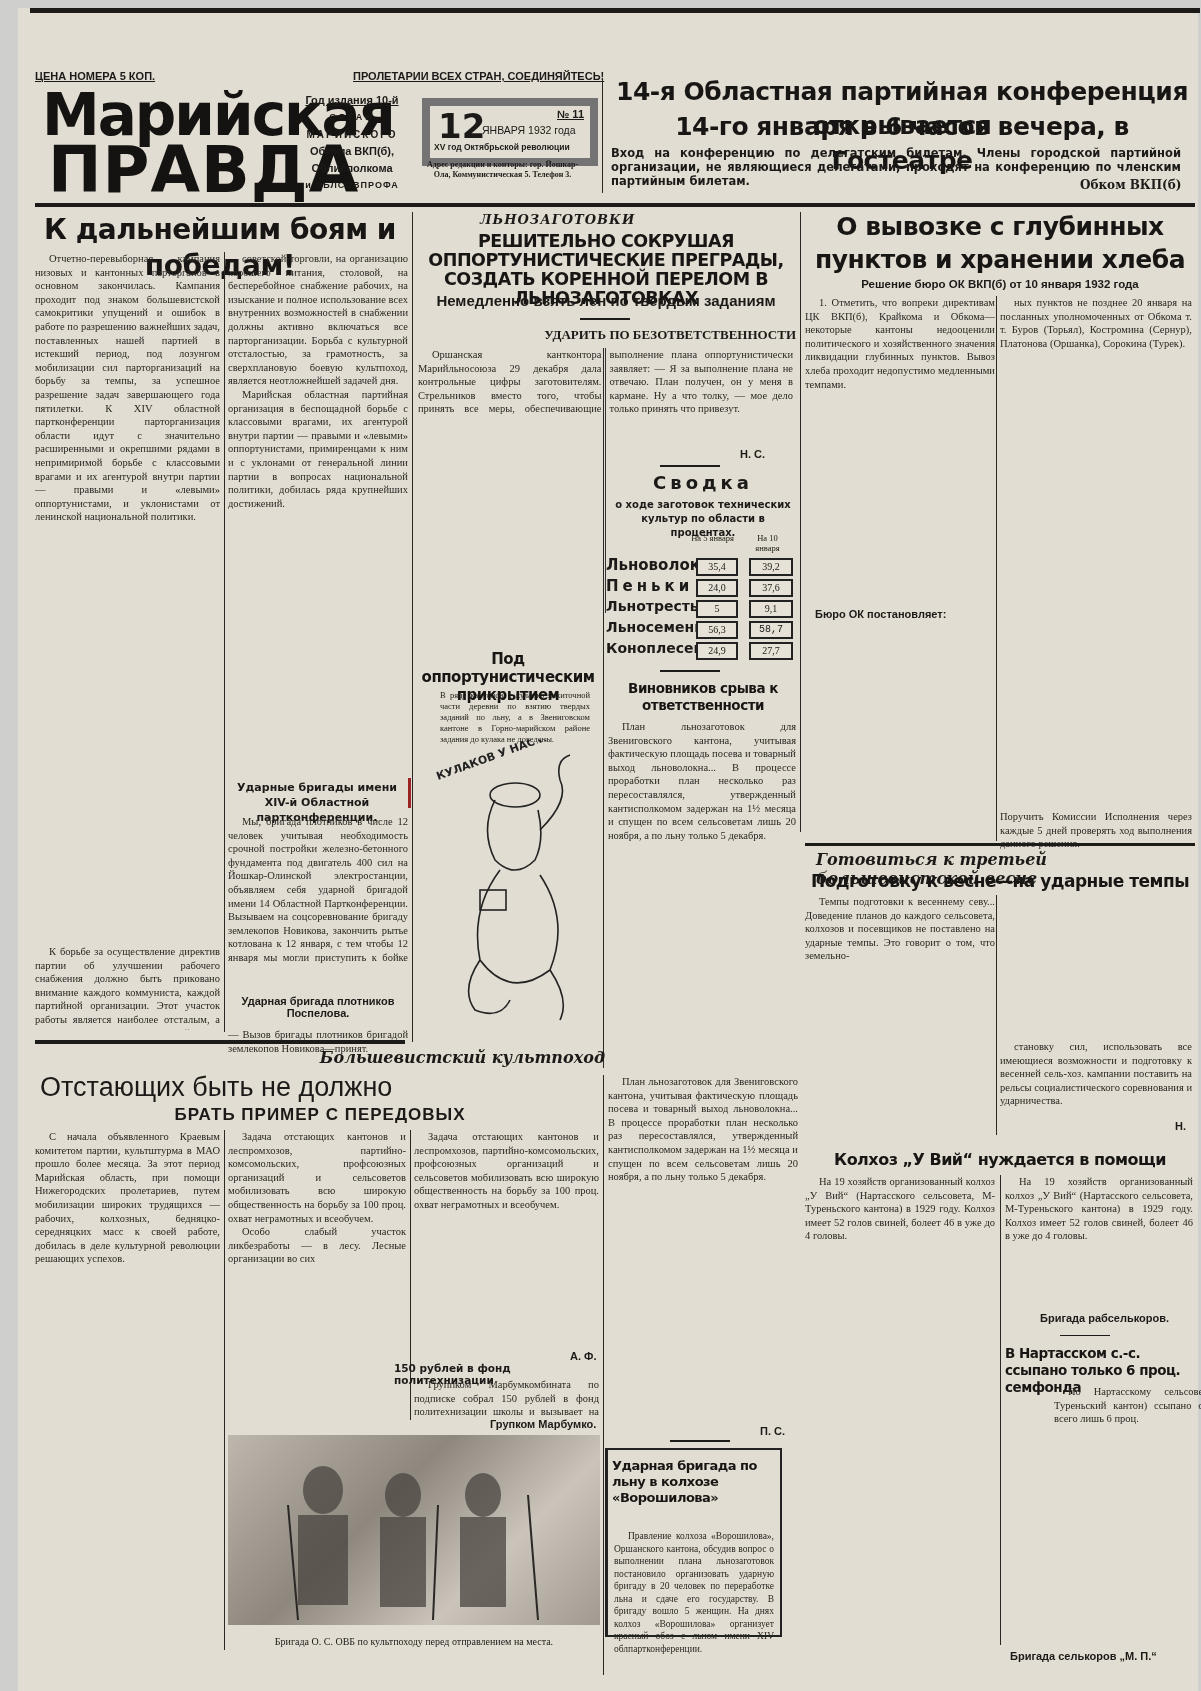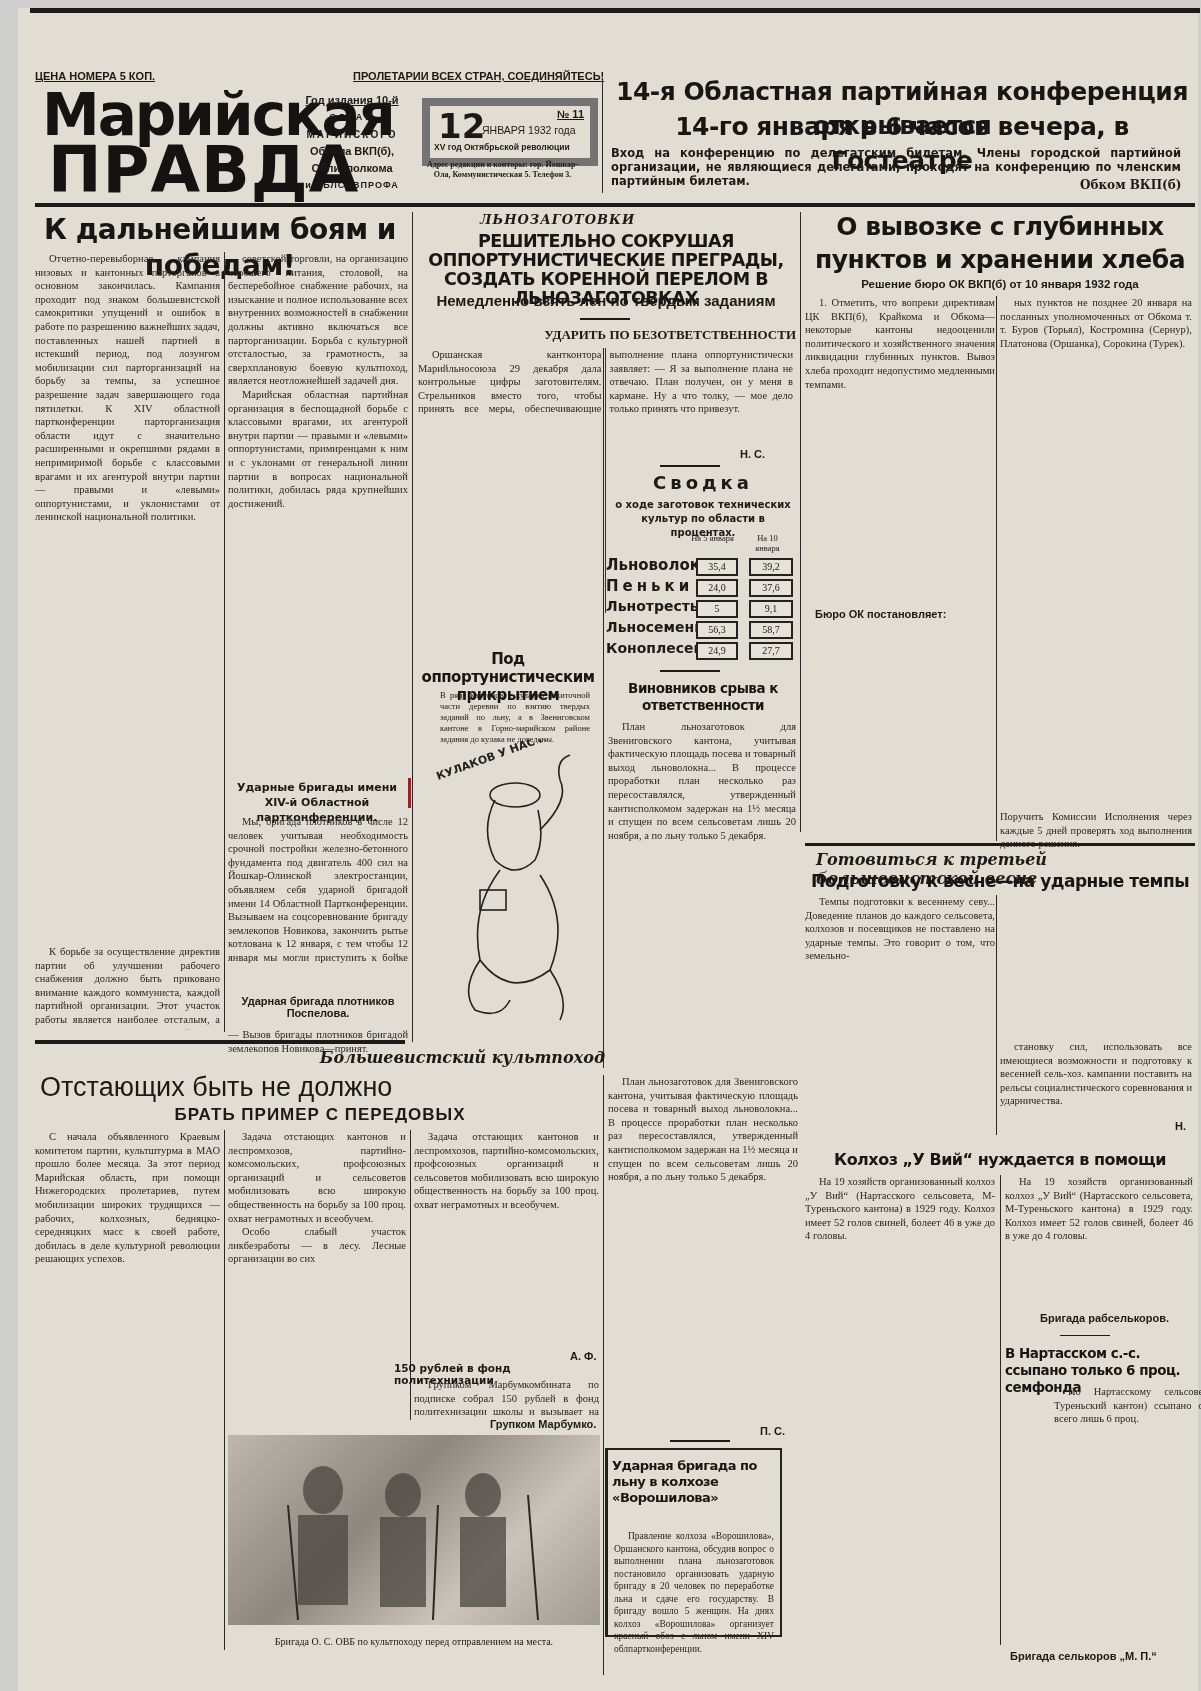--- a/index.html
+++ b/index.html
@@ -128,21 +128,21 @@
     <span class="box" style="left:143px;top:2px;width:40px;height:14px;">37,6</span>
   </div>
   <div style="position:relative;height:21px;">
     <span class="abs cond" style="left:0;top:0;font-size:14px;">Льнотресты</span>
     <span class="box" style="left:90px;top:2px;width:38px;height:14px;">5</span>
     <span class="box" style="left:143px;top:2px;width:40px;height:14px;">9,1</span>
   </div>
   <div style="position:relative;height:21px;">
     <span class="abs cond" style="left:0;top:0;font-size:14px;">Льносемени</span>
     <span class="box" style="left:90px;top:2px;width:38px;height:14px;">56,3</span>
-    <span class="box" style="left:143px;top:2px;width:40px;height:14px;">58,7</span>
+    <span class="box" style="left:143px;top:2px;width:40px;height:14px;font-family:Liberation Mono, monospace;">58,7</span>
   </div>
   <div style="position:relative;height:21px;">
     <span class="abs cond" style="left:0;top:0;font-size:14px;">Коноплесем.</span>
     <span class="box" style="left:90px;top:2px;width:38px;height:14px;">24,9</span>
     <span class="box" style="left:143px;top:2px;width:40px;height:14px;">27,7</span>
   </div>
 </div>
 
 <div class="rule" style="left:660px;top:670px;width:60px;height:2px;"></div>
 <div class="abs hl" style="left:608px;top:680px;width:190px;font-size:13.5px;line-height:17px;"></div>

